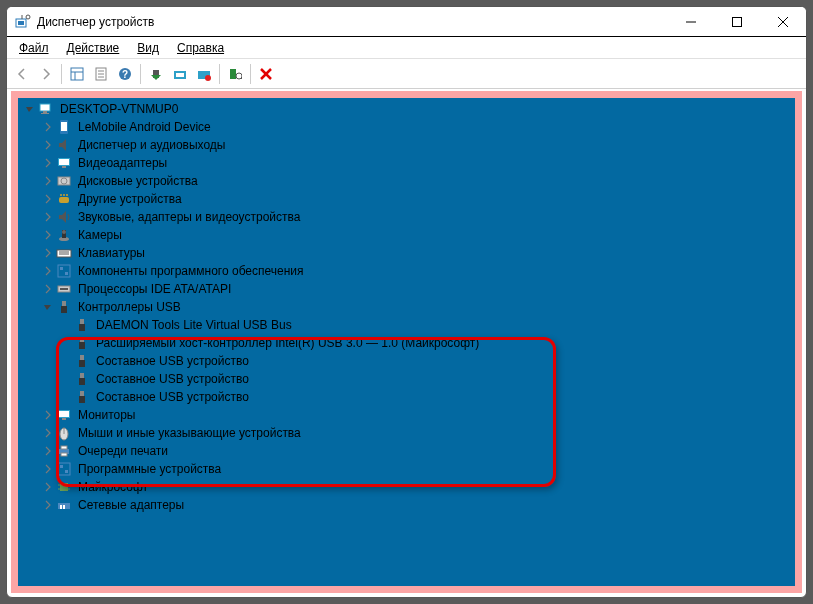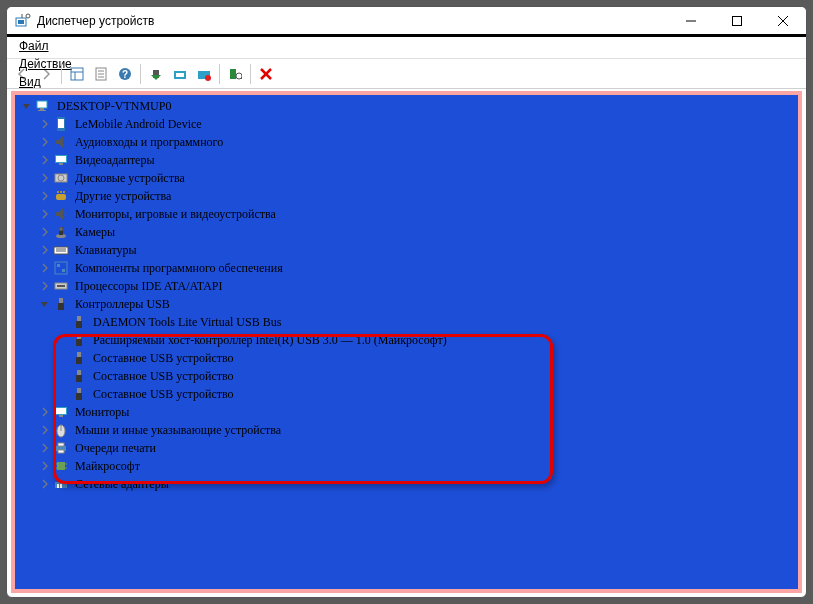--- a/index.html
+++ b/index.html
@@ -23,42 +23,42 @@
     flex-direction: column;
     overflow: hidden;
   }
   .titlebar {
     height: 30px;
     background: #fff;
     display: flex;
     align-items: center;
     padding-left: 8px;
     font-size: 12px;
-    border-bottom: 3px solid #000000;
+    border-bottom: 1px solid #000000;
   }
   .titlebar .app-icon {
     width: 16px; height: 16px;
     margin-right: 6px;
     display: inline-flex; align-items: center; justify-content: center;
   }
   .titlebar .title { flex: 0 0 auto; }
   .titlebar .spacer { flex: 1; }
   .winbtn {
     width: 46px; height: 30px;
     display: flex; align-items: center; justify-content: center;
     font-size: 12px;
     color: #000;
   }
   .menubar {
     height: 22px;
     display: flex;
+    align-items: center;
     padding: 0 4px;
     border-bottom: 1px solid #e0e0e0;
     font-size: 12px;
-    flex-direction: column;
   }
   .menubar .menu-item {
     padding: 2px 8px;
     margin-right: 2px;
   }
   .menubar .menu-item span.ul { text-decoration: underline; }
   .toolbar {
     height: 30px;
     display: flex;
     align-items: center;
@@ -69,26 +69,25 @@
   .tbtn {
     width: 22px; height: 22px;
     display: flex; align-items: center; justify-content: center;
     border: 1px solid transparent;
   }
   .tbtn.disabled { opacity: 0.4; }
   .tsep { width:1px; height:20px; background:#ccc; margin:0 2px; }
   .tree-wrap {
     flex: 1;
     margin: 2px 4px 4px 4px;
-    border: 4px solid #fca5a5;
+    border: 7px solid #fca5a5;
     overflow: auto;
-    background: #1d4ed8;
+    background: #0369a1;
     position: relative;
     padding: 2px 0;
-    font-family: Liberation Serif, serif;
   }
   .tree { line-height: 18px; white-space: nowrap; }
   .node {
     display: flex;
     align-items: center;
     height: 18px;
   }
   .arrow {
     width: 12px; height: 12px;
     display: inline-flex; align-items: center; justify-content: center;
@@ -260,21 +259,21 @@
           <span class="arrow">
             <svg width="10" height="10">
               <path d="M3 1 L7 5 L3 9" fill="none" stroke="#7a7a7a" stroke-width="1.2"></path>
             </svg>
           </span>
           <span class="icon">
             <svg width="16" height="16">
               <path d="M3 6 L6 6 L10 2 L10 14 L6 10 L3 10 Z" fill="#555"></path>
             </svg>
           </span>
-          <span class="label">Аудиовходы и программного</span>
+          <span class="label">Диспетчер и аудиовыходы</span>
         </div>
         <div class="node" style="padding-left:24px">
           <span class="arrow">
             <svg width="10" height="10">
               <path d="M3 1 L7 5 L3 9" fill="none" stroke="#7a7a7a" stroke-width="1.2"></path>
             </svg>
           </span>
           <span class="icon">
             <svg width="16" height="16">
               <rect x="2" y="3" width="12" height="8" fill="#2da0c8"></rect>
@@ -319,21 +318,21 @@
             <svg width="10" height="10">
               <path d="M3 1 L7 5 L3 9" fill="none" stroke="#7a7a7a" stroke-width="1.2"></path>
             </svg>
           </span>
           <span class="icon">
             <svg width="16" height="16">
               <path d="M3 6 L6 6 L10 2 L10 14 L6 10 L3 10 Z" fill="#555"></path>
               <path d="M12 5 Q14 8 12 11" fill="none" stroke="#555"></path>
             </svg>
           </span>
-          <span class="label">Мониторы, игровые и видеоустройства</span>
+          <span class="label">Звуковые, адаптеры и видеоустройства</span>
         </div>
         <div class="node" style="padding-left:24px">
           <span class="arrow">
             <svg width="10" height="10">
               <path d="M3 1 L7 5 L3 9" fill="none" stroke="#7a7a7a" stroke-width="1.2"></path>
             </svg>
           </span>
           <span class="icon">
             <svg width="16" height="16">
               <ellipse cx="8" cy="12" rx="5" ry="2" fill="#888"></ellipse>
@@ -487,20 +486,35 @@
             </svg>
           </span>
           <span class="icon">
             <svg width="16" height="16">
               <rect x="3" y="6" width="10" height="5" fill="#4a88c0"></rect>
               <rect x="5" y="3" width="6" height="3" fill="#fff" stroke="#888"></rect>
               <rect x="5" y="10" width="6" height="3" fill="#fff" stroke="#888"></rect>
             </svg>
           </span>
           <span class="label">Очереди печати</span>
+        </div>
+        <div class="node" style="padding-left:24px">
+          <span class="arrow">
+            <svg width="10" height="10">
+              <path d="M3 1 L7 5 L3 9" fill="none" stroke="#7a7a7a" stroke-width="1.2"></path>
+            </svg>
+          </span>
+          <span class="icon">
+            <svg width="16" height="16">
+              <rect x="2" y="2" width="12" height="12" fill="none" stroke="#4a88c0"></rect>
+              <rect x="4" y="4" width="3" height="3" fill="#4a88c0"></rect>
+              <rect x="9" y="9" width="3" height="3" fill="#4a88c0"></rect>
+            </svg>
+          </span>
+          <span class="label">Программные устройства</span>
         </div>
         <div class="node" style="padding-left:24px">
           <span class="arrow">
             <svg width="10" height="10">
               <path d="M3 1 L7 5 L3 9" fill="none" stroke="#7a7a7a" stroke-width="1.2"></path>
             </svg>
           </span>
           <span class="icon">
             <svg width="16" height="16">
               <rect x="4" y="4" width="8" height="8" fill="#6aa055"></rect>

